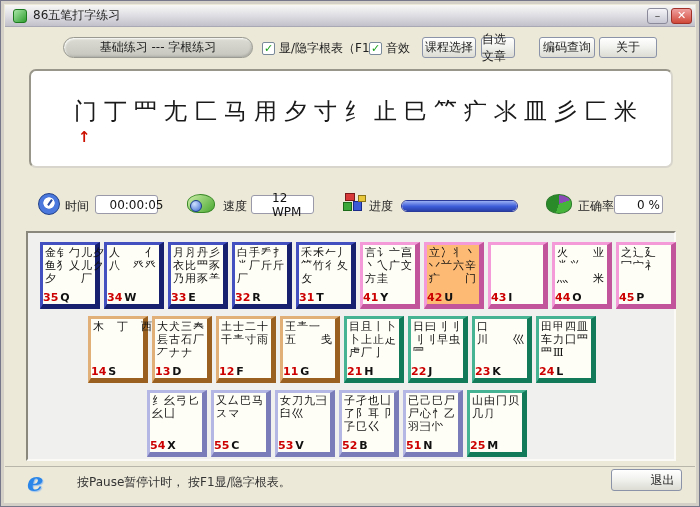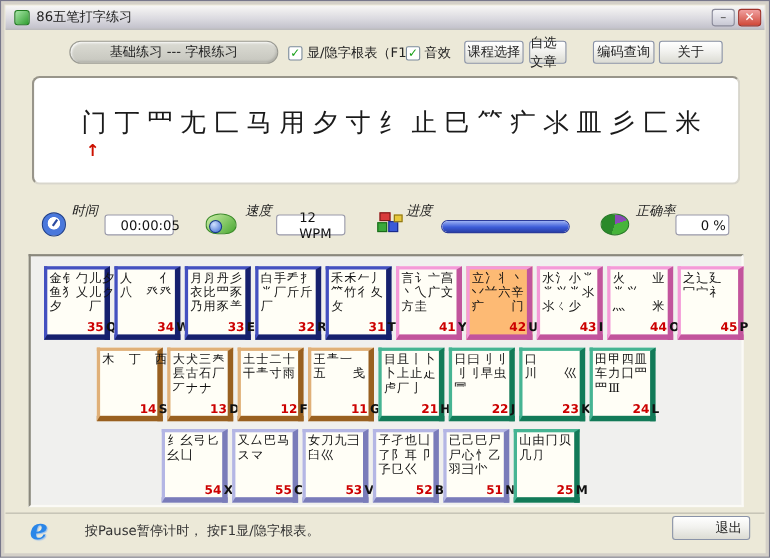--- a/index.html
+++ b/index.html
@@ -33,21 +33,21 @@
   .btn{position:absolute;top:36px;height:21px;border-radius:3px;font-size:12px;color:#222;
     background:linear-gradient(180deg,#ffffff,#f2f2ef 45%,#dcdcd4);
     border:1px solid #8a93a8;display:flex;align-items:center;justify-content:center;}
   
   .display-panel{position:absolute;left:28px;top:68px;width:644px;height:99px;background:#fff;
     border:2px solid;border-color:#98958a #d8d6cc #d8d6cc #98958a;border-radius:7px;}
   .practice-chars{position:absolute;left:73px;top:95px;font-size:23px;letter-spacing:7px;
     color:#1a1a1a;font-family:"DejaVu Serif","Liberation Serif",serif;white-space:nowrap;}
   .cursor-arrow{position:absolute;left:77px;top:127px;color:#cc1100;font-size:15px;font-weight:bold;}
   
-  .stat-label{position:absolute;top:182px;font-size:12px;color:#222;font-style:italic;}
+  .stat-label{position:absolute;top:197px;font-size:12px;color:#222;}
   .stat-box{position:absolute;top:194px;height:19px;background:#fff;border:1px solid #99a;
     border-radius:3px;font-size:12px;color:#111;display:flex;align-items:center;justify-content:center;padding-left:20px;}
   .icon-clock{position:absolute;left:37px;top:192px;width:22px;height:22px;border-radius:50%;
     border:1px solid #20408a;
     background:radial-gradient(circle at 50% 45%, #ffffff 0 36%, #4a78dc 40% 72%, #2a4aa0 100%);}
   .icon-clock::after{content:"";position:absolute;left:10px;top:5px;width:2px;height:7px;background:#2a4aa0;transform:rotate(35deg);}
   .icon-speed{position:absolute;left:186px;top:193px;width:28px;height:19px;
     background:linear-gradient(135deg,#cdeea8,#4aa832);border:1px solid #3a8a28;
     border-radius:55% 60% 45% 45%;}
   .icon-speed::after{content:"";position:absolute;left:2px;top:5px;width:10px;height:10px;border-radius:50%;
@@ -66,21 +66,21 @@
     background:conic-gradient(#8a4ab8 0 70deg,#46b43a 70deg 200deg,#2a8a2a 200deg 360deg);}
   
   .kb-panel{position:absolute;left:25px;top:230px;width:650px;height:230px;background:#f0f0ee;
     border:2px solid;border-color:#8a887c #fbfaf6 #fbfaf6 #8a887c;}
   .krow{position:absolute;display:flex;gap:4px;}
   .krow1{left:12px;top:9px;} .krow2{left:60px;top:83px;} .krow3{left:119px;top:157px;}
   .key{width:60px;height:67px;background:#fffef6;border-style:solid;border-width:3px 5px 5px 3px;
     position:relative;font-family:"DejaVu Serif","Liberation Serif",serif;}
   .key .klines{font-size:11px;line-height:13px;letter-spacing:1px;padding:1px 0 0 2px;color:#111;white-space:pre;}
   .klabel{position:absolute;bottom:0;left:0;right:0;text-align:left;
-    font-family:"DejaVu Sans","Liberation Sans",sans-serif;font-size:11px;font-weight:bold;line-height:13px;padding-left:36px;}
+    font-family:"DejaVu Sans","Liberation Sans",sans-serif;font-size:11px;font-weight:bold;line-height:13px;}
   .knum{color:#cc0000;} .kletter{color:#111;margin-left:2px;}
   .blue{border-color:#4350c0 #16206e #16206e #4350c0;}
   .pink{border-color:#f49ad8 #c2549c #c2549c #f49ad8;}
   .tan{border-color:#e0b078 #996020 #996020 #e0b078;}
   .green{border-color:#46b493 #127a58 #127a58 #46b493;}
   .lavender{border-color:#b4b6e4 #7a7cba #7a7cba #b4b6e4;}
   .key.active{background:#fdba74;}
   
   .statusbar{position:absolute;left:4px;right:4px;bottom:4px;height:36px;
     border-top:1px solid #b8b5aa;background:#ece9d8;}
@@ -169,21 +169,20 @@
         </div>
         <div class="key pink">
           <div class="klines"><div>言讠亠亯</div><div>丶乀广文</div><div>方圭</div></div>
           <div class="klabel"><span class="knum">41</span><span class="kletter">Y</span></div>
         </div>
         <div class="key pink active">
           <div class="klines"><div>立冫丬丶</div><div>丷䒑六辛</div><div>疒　　门</div></div>
           <div class="klabel"><span class="knum">42</span><span class="kletter">U</span></div>
         </div>
         <div class="key pink">
-          <div class="klines"><div>水氵小⺌</div><div>⺌⺍⺌氺</div><div>氺ㄑ少</div></div>
           <div class="klabel"><span class="knum">43</span><span class="kletter">I</span></div>
         </div>
         <div class="key pink">
           <div class="klines"><div>火　　业</div><div>⺌⺍</div><div>灬　　米</div></div>
           <div class="klabel"><span class="knum">44</span><span class="kletter">O</span></div>
         </div>
         <div class="key pink">
           <div class="klines"><div>之辶廴</div><div>冖宀礻</div></div>
           <div class="klabel"><span class="knum">45</span><span class="kletter">P</span></div>
         </div>

